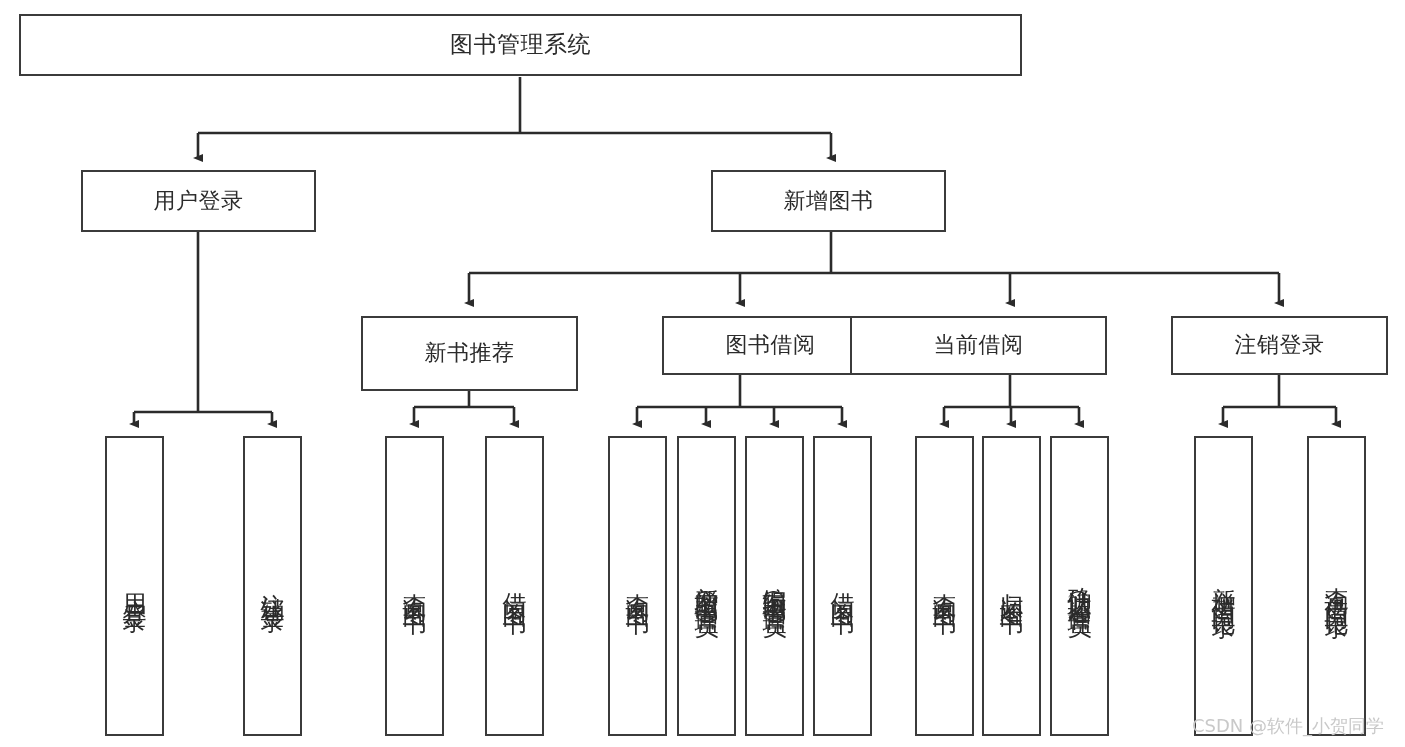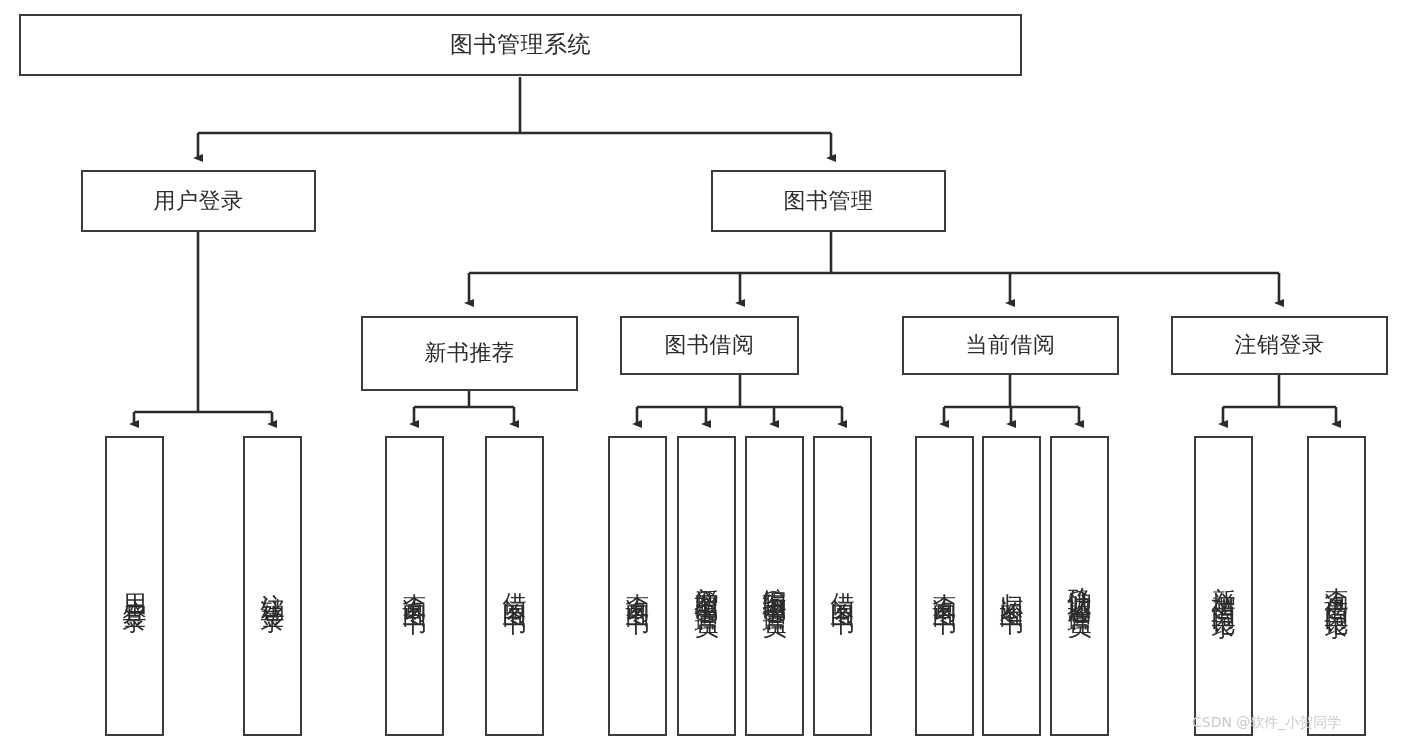--- a/index.html
+++ b/index.html
@@ -32,21 +32,21 @@
     text-orientation:upright;
     font-size:24px;
     line-height:1.0;
     letter-spacing:6px;
     max-height:286px;
   }
   .v-node.tall .lbl{max-height:292px;letter-spacing:4px;}
   .watermark{
     position:absolute;
     color:#c9c9c9;
-    font-size:14px;
+    font-size:18px;
     white-space:nowrap;
     user-select:none;
   }
 </style>
 </head>
 <body>
 
 <div id="canvas">
 
   <svg id="edges" viewBox="0 0 1405 747" xmlns="http://www.w3.org/2000/svg">
@@ -101,30 +101,30 @@
   </svg>
 
   <div class="node root h-node" style="left:19px; top:14px; width:1003px; height:62px;">
     <span class="lbl">图书管理系统</span>
   </div>
 
   <div class="node h-node" style="left:81px; top:170px; width:235px; height:62px;">
     <span class="lbl">用户登录</span>
   </div>
   <div class="node h-node" style="left:711px; top:170px; width:235px; height:62px;">
-    <span class="lbl">图书管理</span>
+    <span class="lbl">新增图书</span>
   </div>
 
   <div class="node h-node" style="left:361px; top:316px; width:217px; height:75px;">
     <span class="lbl">新书推荐</span>
   </div>
-  <div class="node h-node" style="left:620px; top:316px; width:179px; height:59px;">
+  <div class="node h-node" style="left:662px; top:316px; width:217px; height:59px;">
     <span class="lbl">图书借阅</span>
   </div>
-  <div class="node h-node" style="left:902px; top:316px; width:217px; height:59px;">
+  <div class="node h-node" style="left:850px; top:316px; width:257px; height:59px;">
     <span class="lbl">当前借阅</span>
   </div>
   <div class="node h-node" style="left:1171px; top:316px; width:217px; height:59px;">
     <span class="lbl">注销登录</span>
   </div>
 
   <div class="node v-node" style="left:105px; top:436px; width:59px; height:300px;">
     <span class="lbl">用户登录</span>
   </div>
   <div class="node v-node" style="left:243px; top:436px; width:59px; height:300px;">

